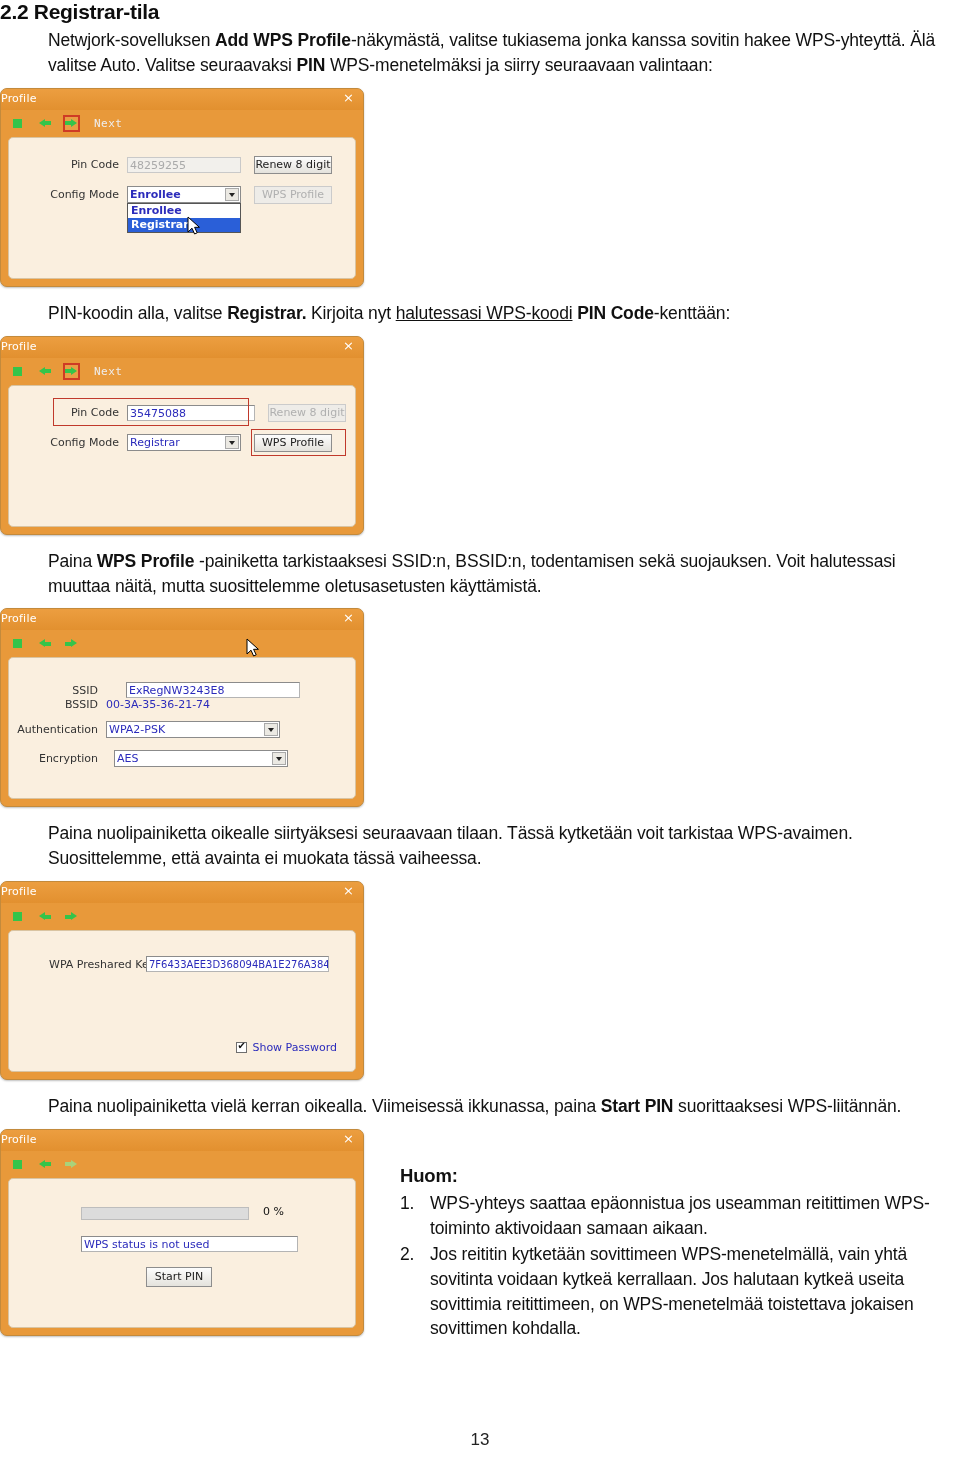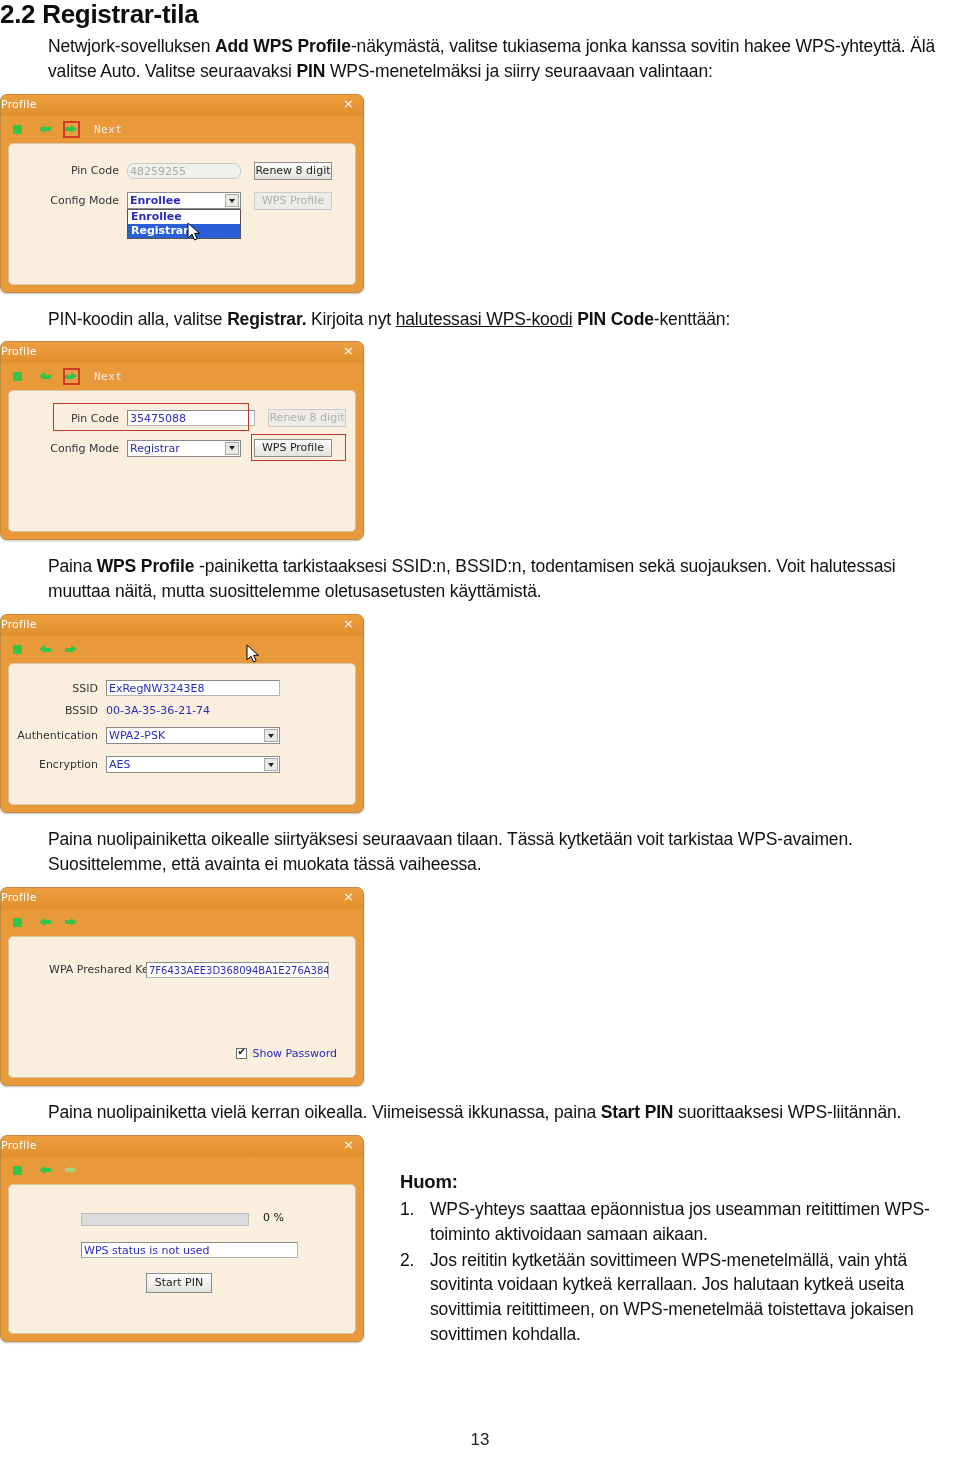--- a/index.html
+++ b/index.html
@@ -18,21 +18,21 @@
   .page {
     position: relative;
     width: 960px;
     height: 1468px;
     padding: 0;
     box-sizing: border-box;
   }
 
   
   h1.doc-heading {
-    font-size: 26px;
+    font-size: 21px;
     font-weight: bold;
     margin: 0 0 4px 0;
     letter-spacing: -0.3px;
     line-height: 1.15;
     color: #0d0d0d;
   }
   p.body-text {
     font-size: 17.5px;
     line-height: 1.42;
     margin: 0;
@@ -359,21 +359,21 @@
           <span class="glyph-arrow-right" style="transform:scaleX(-1)"></span>
         </span>
       <span class="nav-icon highlighted">
           <span class="glyph-arrow-right"></span>
         </span>
       <span class="nav-next-label">Next</span>
     </div>
     <div class="dlg-body">
       <div class="frow" style="top:18px;">
         <div class="flabel" style="width:118px;">Pin Code</div>
-        <div class="finput disabled" style="width:114px;border-radius:7px;">48259255</div>
+        <div class="finput disabled" style="width:114px;">48259255</div>
         <div class="fbtn" style="width:78px;margin-left:13px;">Renew 8 digit</div>
       </div>
       <div class="frow" style="top:48px;">
         <div class="flabel" style="width:118px;">Config Mode</div>
         <div class="fcombo" style="width:114px;">
           <span style="font-weight:bold">Enrollee</span>
           <span class="combo-arrow"></span>
         </div>
         <div class="fbtn disabled" style="width:78px;margin-left:13px;">WPS Profile</div>
       </div>
@@ -448,36 +448,36 @@
           <span class="glyph-arrow-right" style="transform:scaleX(-1)"></span>
         </span>
       <span class="nav-icon">
           <span class="glyph-arrow-right"></span>
         </span>
       <svg class="cursor-arrow" style="left:245px;top:8px;" viewBox="0 0 14 20">
         <path d="M1,1 L1,16 L5,12.2 L7.6,18 L10.2,16.8 L7.6,11.3 L12.4,11.3 Z" fill="#ffffff" stroke="#000000" stroke-width="1"></path>
       </svg>
     </div>
     <div class="dlg-body">
-      <div class="frow" style="top:16px;">
+      <div class="frow" style="top:24px;gap:20px;">
         <div class="flabel" style="width:97px;">SSID</div>
         <div class="finput" style="width:174px;">ExRegNW3243E8</div>
       </div>
       <div class="frow" style="top:40px;">
         <div class="flabel" style="width:97px;">BSSID</div>
         <div class="ftext">00-3A-35-36-21-74</div>
       </div>
       <div class="frow" style="top:63px;">
         <div class="flabel" style="width:97px;">Authentication</div>
         <div class="fcombo" style="width:174px;">
           <span>WPA2-PSK</span>
           <span class="combo-arrow"></span>
         </div>
       </div>
-      <div class="frow" style="top:92px;">
+      <div class="frow" style="top:92px;gap:8px;">
         <div class="flabel" style="width:97px;">Encryption</div>
         <div class="fcombo" style="width:174px;">
           <span>AES</span>
           <span class="combo-arrow"></span>
         </div>
       </div>
     </div>
   </div>
 
   <div class="para-block" style="margin-top:14px;">

